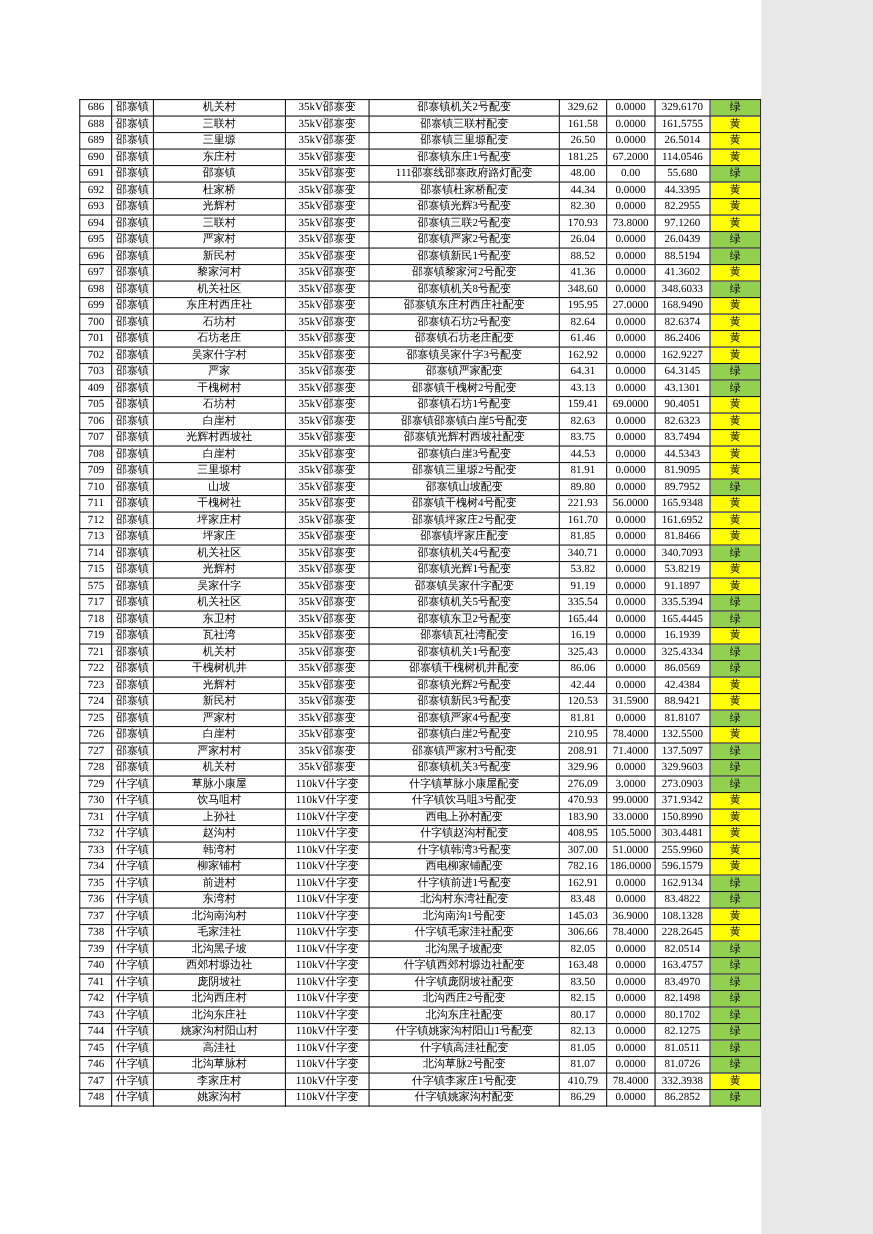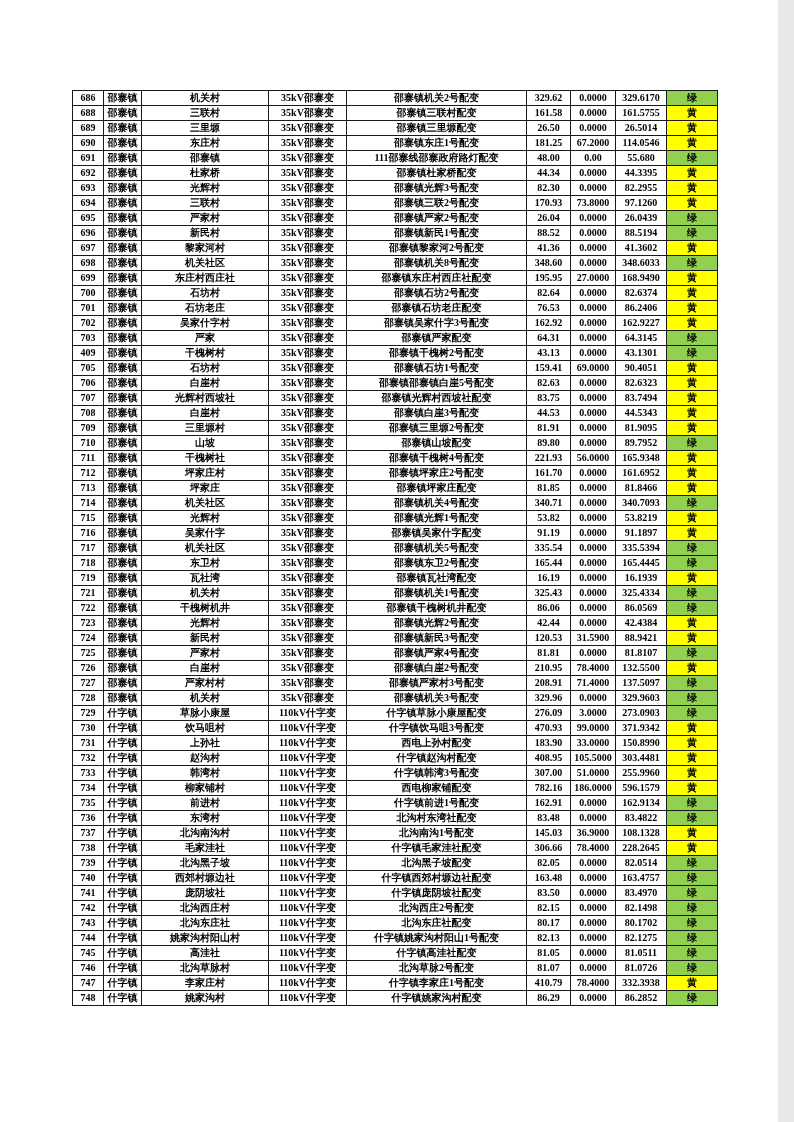--- a/index.html
+++ b/index.html
@@ -3,24 +3,23 @@
 <meta charset="utf-8">
 <style>
   html,body{margin:0;padding:0;}
   body{
     width:794px;height:1122px;
     background:#e8e8e8;
     font-family:"Liberation Serif","DejaVu Serif",serif;
   }
   .page{
     position:relative;
-    width:778px;height:1122px;
+    width:692px;height:1122px;
     background:#ffffff;
     overflow:hidden;
-    font-weight:bold;
   }
   table.grid{
     position:absolute;
     left:72px;top:90px;
     border-collapse:collapse;
     table-layout:fixed;
   }
   table.grid td{
     border:1px solid #1a1a1a;
     height:14px;
@@ -208,21 +207,21 @@
           <td class="c6">0.0000</td>
           <td class="c7">82.6374</td>
           <td class="c8" style="background: rgb(255, 255, 0);">黄</td>
         </tr>
         <tr>
           <td class="c0">701</td>
           <td class="c1">邵寨镇</td>
           <td class="c2">石坊老庄</td>
           <td class="c3">35kV邵寨变</td>
           <td class="c4">邵寨镇石坊老庄配变</td>
-          <td class="c5">76.53</td>
+          <td class="c5">61.46</td>
           <td class="c6">0.0000</td>
           <td class="c7">86.2406</td>
           <td class="c8" style="background: rgb(255, 255, 0);">黄</td>
         </tr>
         <tr>
           <td class="c0">702</td>
           <td class="c1">邵寨镇</td>
           <td class="c2">吴家什字村</td>
           <td class="c3">35kV邵寨变</td>
           <td class="c4">邵寨镇吴家什字3号配变</td>
@@ -368,21 +367,21 @@
           <td class="c1">邵寨镇</td>
           <td class="c2">光辉村</td>
           <td class="c3">35kV邵寨变</td>
           <td class="c4">邵寨镇光辉1号配变</td>
           <td class="c5">53.82</td>
           <td class="c6">0.0000</td>
           <td class="c7">53.8219</td>
           <td class="c8" style="background: rgb(255, 255, 0);">黄</td>
         </tr>
         <tr>
-          <td class="c0">716</td>
+          <td class="c0">575</td>
           <td class="c1">邵寨镇</td>
           <td class="c2">吴家什字</td>
           <td class="c3">35kV邵寨变</td>
           <td class="c4">邵寨镇吴家什字配变</td>
           <td class="c5">91.19</td>
           <td class="c6">0.0000</td>
           <td class="c7">91.1897</td>
           <td class="c8" style="background: rgb(255, 255, 0);">黄</td>
         </tr>
         <tr>

